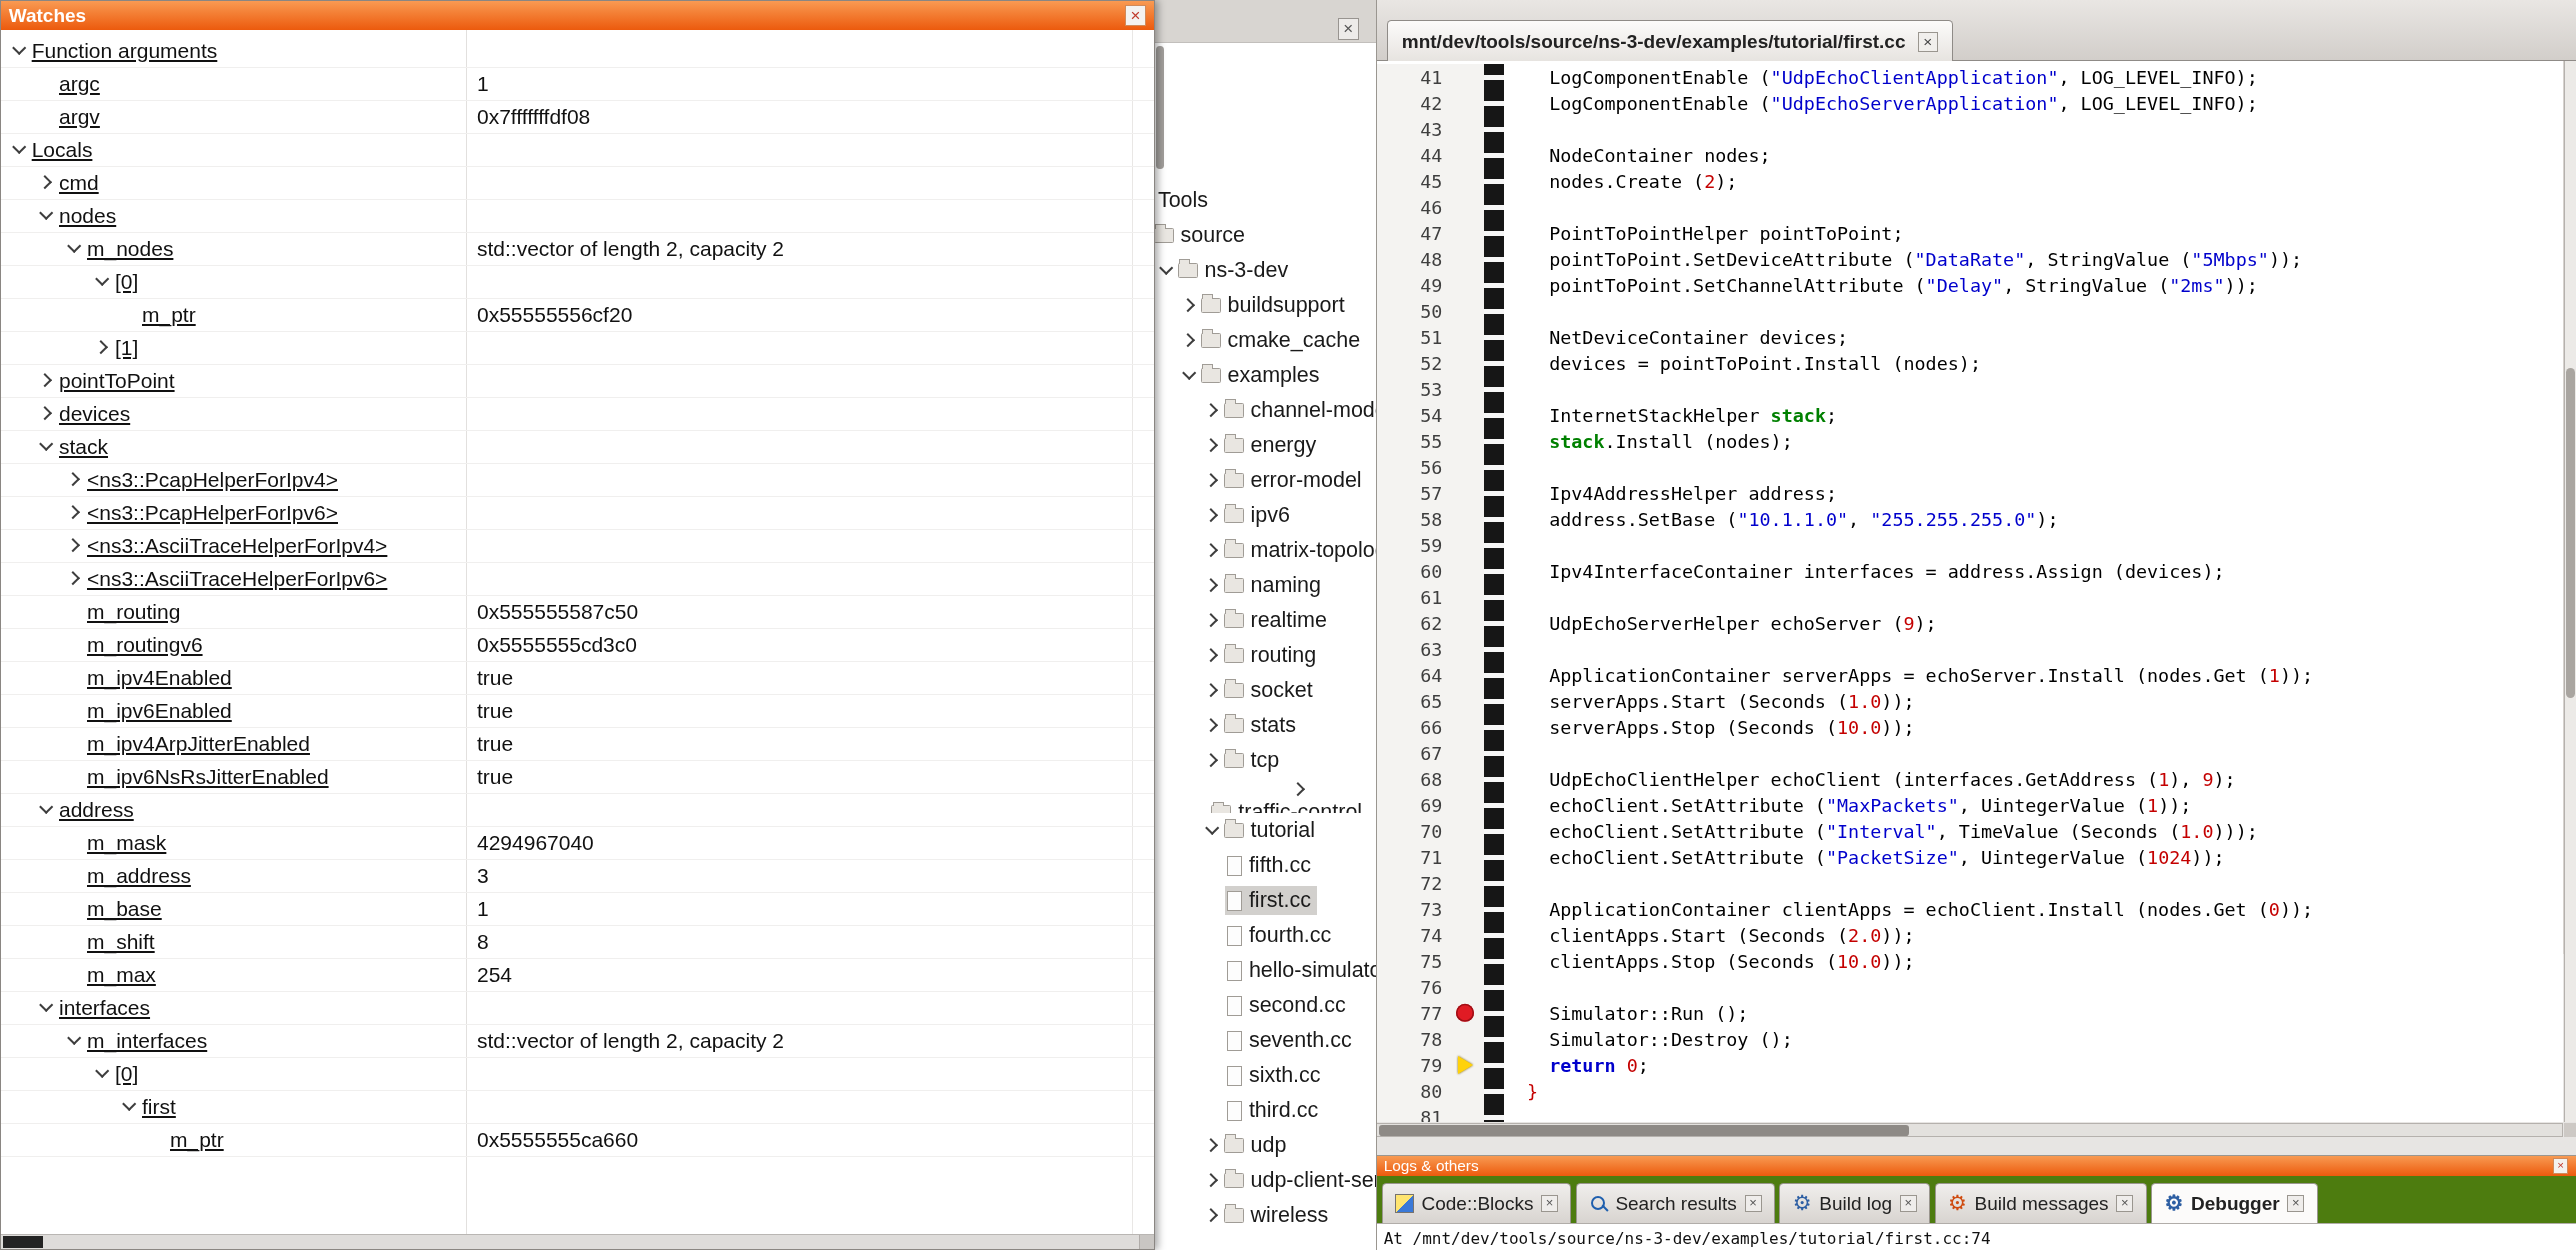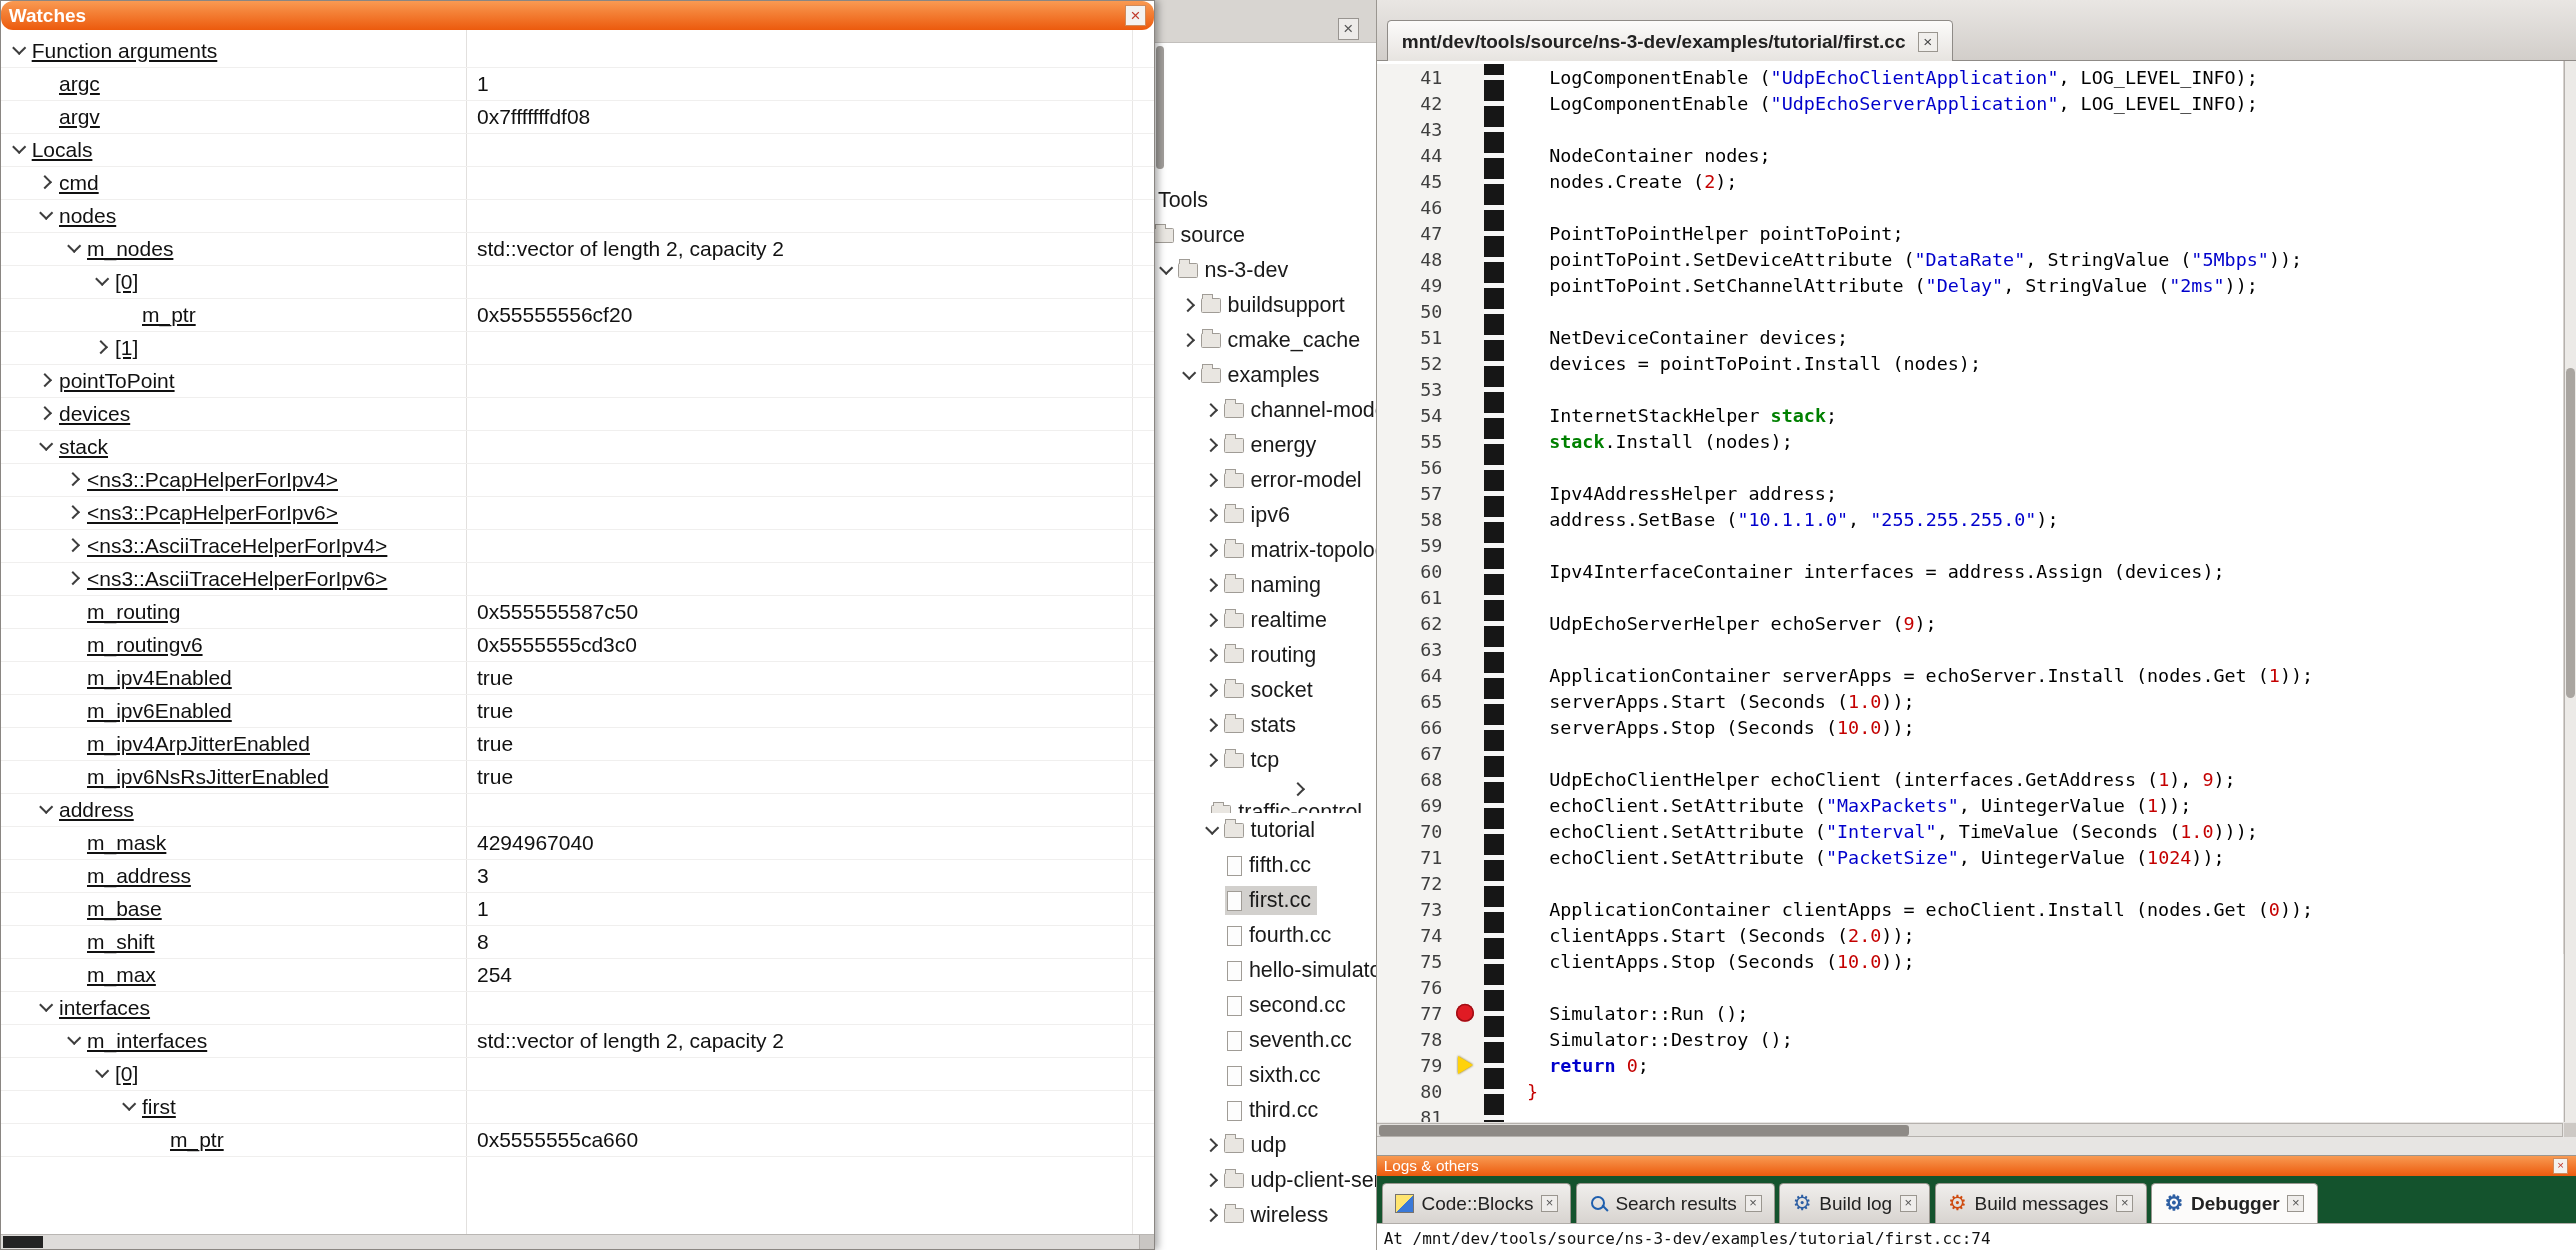--- a/index.html
+++ b/index.html
@@ -22,21 +22,21 @@
 
   
   .chev{position:relative;flex:0 0 23px;height:23px;}
   .chev::before{content:"";position:absolute;width:8.4px;height:8.4px;border-right:2.3px solid #3e3e3e;border-bottom:2.3px solid #3e3e3e;left:5.4px;top:3.8px;transform:rotate(45deg);}
   .chev.closed::before{transform:rotate(-45deg);left:3.8px;top:6.1px;}
   .chev-sp{flex:0 0 23px;}
   .p-row .chev{flex:0 0 20px;}
 
   
   #watches{position:absolute;left:0;top:0;width:1155px;height:1250px;z-index:10;background:#fff;border:0.8px solid #8a8682;box-shadow:3.1px 0 7.7px rgba(0,0,0,.35);}
-  .w-title{height:29px;background:linear-gradient(180deg,#f99a52,var(--accent-orange,#ec5a0d));display:flex;align-items:center;padding:0 7.7px;color:#fff;font-size:19px;font-weight:bold;border-radius:12px;}
+  .w-title{height:29px;background:linear-gradient(180deg,#f99a52,var(--accent-orange,#ec5a0d));display:flex;align-items:center;padding:0 7.7px;color:#fff;font-size:19px;font-weight:bold;}
   .w-close{margin-left:auto;width:21.5px;height:21.5px;background:#f4f2f0;border:0.8px solid #d08a5a;color:#c0392b;font-size:17px;line-height:19px;text-align:center;font-weight:normal;}
   .w-close::before{content:"\00d7";}
   .w-body{position:absolute;top:29px;left:0;right:0;bottom:15.4px;background:#fff;overflow:hidden;}
   #watches-rows{position:absolute;top:4.6px;left:0;right:0;}
   .w-row{height:33px;display:flex;align-items:center;border-bottom:0.8px solid #f0efee;position:relative;font-size:21px;text-decoration:underline;}
   .w-name{display:flex;align-items:center;flex:0 0 472px;overflow:hidden;white-space:nowrap;}
   .w-val{position:absolute;left:476px;right:31px;overflow:hidden;white-space:nowrap;}
   .w-colsep{position:absolute;top:0;bottom:0;left:465px;width:0.8px;background:#e2e0de;}
   .w-colsep2{position:absolute;top:0;bottom:0;left:1131px;width:0.8px;background:#e9e7e5;}
   .w-hscroll{position:absolute;bottom:0;left:0;right:0;height:15.4px;background:#dedcda;border-top:0.8px solid #b9b6b3;}
@@ -68,21 +68,21 @@
   .vthumb{position:absolute;left:1.5px;width:8.4px;top:307px;height:330px;background:#a9a5a0;border-radius:4.6px;}
   .ed-hscroll{position:absolute;top:1123px;left:0;width:1187px;height:14px;background:#e3e1de;border:0.8px solid #b5b1ad;}
   .hthumb{position:absolute;left:1.5px;top:0.8px;width:530px;height:10.8px;background:#8e8a86;border-radius:3.1px;}
   .ed-corner{position:absolute;right:0;top:1123px;width:12.3px;height:14px;background:#cdc9c5;}
 
   
   #logs{position:absolute;left:1376px;top:1155px;width:1200px;height:95px;background:#fff;border-top:0.8px solid #9a9690;}
   .logs-header{height:20px;background:linear-gradient(180deg,#f89a52,var(--accent-orange,#ec5a0d));color:#fff;font-size:15.4px;display:flex;align-items:center;padding:0 7.7px;}
   .logs-close{margin-left:auto;width:15.4px;height:15.4px;background:#f4f2f0;border:0.8px solid #d08a5a;color:#c0392b;font-size:11.5px;line-height:13px;text-align:center;}
   .logs-close::before{content:"\00d7";}
-  #logs-tabs{height:48px;background:#14532d;display:flex;align-items:flex-end;padding:0 0 0 6.1px;gap:4.6px;border-bottom:0.8px solid #b1ada9;}
+  #logs-tabs{height:48px;background:#4d7c0f;display:flex;align-items:flex-end;padding:0 0 0 6.1px;gap:4.6px;border-bottom:0.8px solid #b1ada9;}
   .log-tab{display:flex;align-items:center;gap:7.7px;height:40px;padding:0 12.3px;background:linear-gradient(#f0eeec,#d8d4d0);border:0.8px solid #9a968f;border-bottom:none;border-radius:4.6px 4.6px 0 0;font-size:19px;color:#222;white-space:nowrap;}
   .log-tab.active{background:#fcfbfa;font-weight:bold;}
   .tab-x{width:17px;height:17px;border:0.8px solid #9a968f;background:#efedeb;color:#555;font-size:13px;line-height:14.6px;text-align:center;font-weight:normal;}
   .tab-x::before{content:"\00d7";}
   .logs-status{height:28px;display:flex;align-items:center;padding:0 7.7px;font-family:"DejaVu Sans Mono",monospace;font-size:16px;color:#111;background:#fff;}
   .icon{flex:0 0 auto;display:inline-block;}
   .icon-codeblocks{width:18.4px;height:18.4px;background:linear-gradient(135deg,#ffe570 0 50%,#3a79d8 50%);border:0.8px solid #77736e;}
   .icon-search{width:18.4px;height:18.4px;position:relative;}
   .icon-search::before{content:"";position:absolute;left:1.5px;top:1.5px;width:10px;height:10px;border:2.3px solid #1f5fae;border-radius:50%;}
   .icon-search::after{content:"";position:absolute;left:11.5px;top:12.3px;width:7.7px;height:2.3px;background:#1f5fae;transform:rotate(45deg);}

